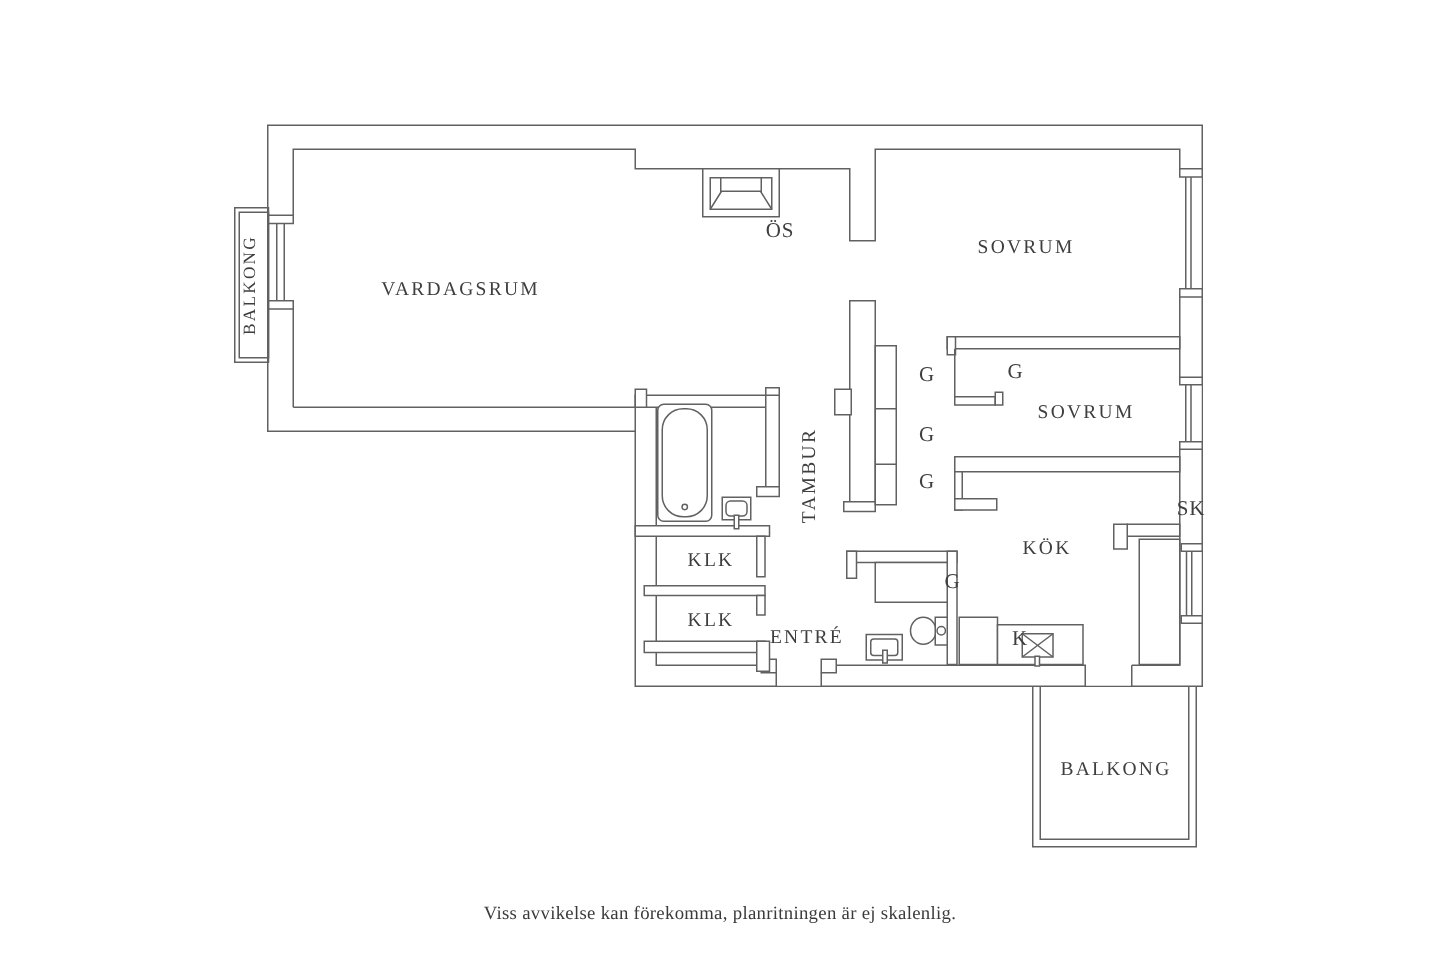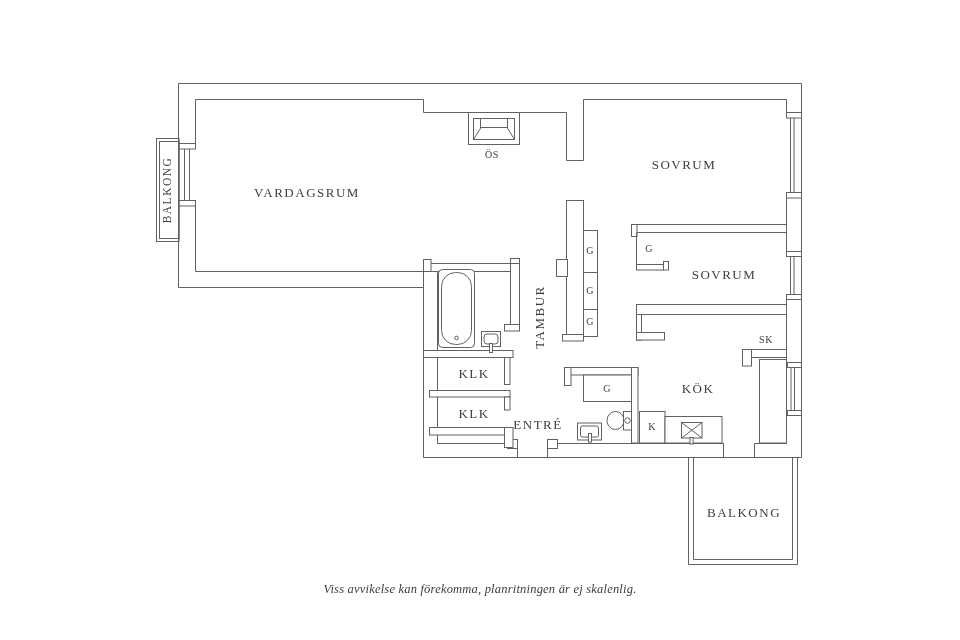--- a/index.html
+++ b/index.html
@@ -1,23 +1,23 @@
 <!DOCTYPE html>
 <html><head>
 <meta charset="utf-8">
 <style>
   html,body{margin:0;padding:0;background:#ffffff;}
   .page{position:relative;width:960px;height:640px;background:#ffffff;overflow:hidden;
         font-family:"Liberation Serif","DejaVu Serif",serif;}
   .plan-svg{position:absolute;left:0;top:0;}
   .lbl{position:absolute;transform:translate(-50%,-50%);color:#3e3e3e;
        font-size:13px;letter-spacing:1.5px;white-space:nowrap;line-height:1;}
-  .lbl.small{font-size:10px;letter-spacing:0.5px;}
+  .lbl.small{font-size:14px;letter-spacing:0.5px;margin-left:28px;}
   .lbl.v{transform:translate(-50%,-50%) rotate(-90deg);}
-  .lbl.cap{font-style:italic;font-size:12.5px;letter-spacing:0.2px;color:#3b3b3b;}
+  .lbl.cap{font-size:12.5px;letter-spacing:0.2px;color:#3b3b3b;margin-top:20px;}
 </style>
 </head>
 <body>
 
 <div class="page">
 
   <svg class="plan-svg" width="960" height="640" viewBox="0 0 960 640" fill="none" stroke="#616161" stroke-width="1">
 
     <g>
       <path d="M178.5,83.5 H801.5 V457.5 H423.5 V287.5 H178.5 Z"></path>
@@ -164,21 +164,21 @@
     <g fill="#ffffff">
       <rect x="681.5" y="422.5" width="20.5" height="15.5"></rect>
       <path d="M681.5,422.5 L702,438 M702,422.5 L681.5,438" fill="none"></path>
       <rect x="690" y="437.5" width="3" height="6.5"></rect>
     </g>
   </svg>
 
   <div class="lbl" style="left:307px;top:192px">VARDAGSRUM</div>
   <div class="lbl" style="left:684px;top:164px">SOVRUM</div>
   <div class="lbl" style="left:724px;top:274px">SOVRUM</div>
-  <div class="lbl" style="left:698px;top:388px">KÖK</div>
+  <div class="lbl" style="left:698px;top:365px">KÖK</div>
   <div class="lbl" style="left:538px;top:424px">ENTRÉ</div>
   <div class="lbl v" style="left:539px;top:317px">TAMBUR</div>
   <div class="lbl" style="left:474px;top:373px">KLK</div>
   <div class="lbl" style="left:474px;top:413px">KLK</div>
   <div class="lbl small" style="left:766px;top:340px">SK</div>
   <div class="lbl small" style="left:652px;top:427px">K</div>
   <div class="lbl small" style="left:492px;top:155px">ÖS</div>
 
   <div class="lbl small" style="left:590px;top:251px">G</div>
   <div class="lbl small" style="left:590px;top:291px">G</div>

